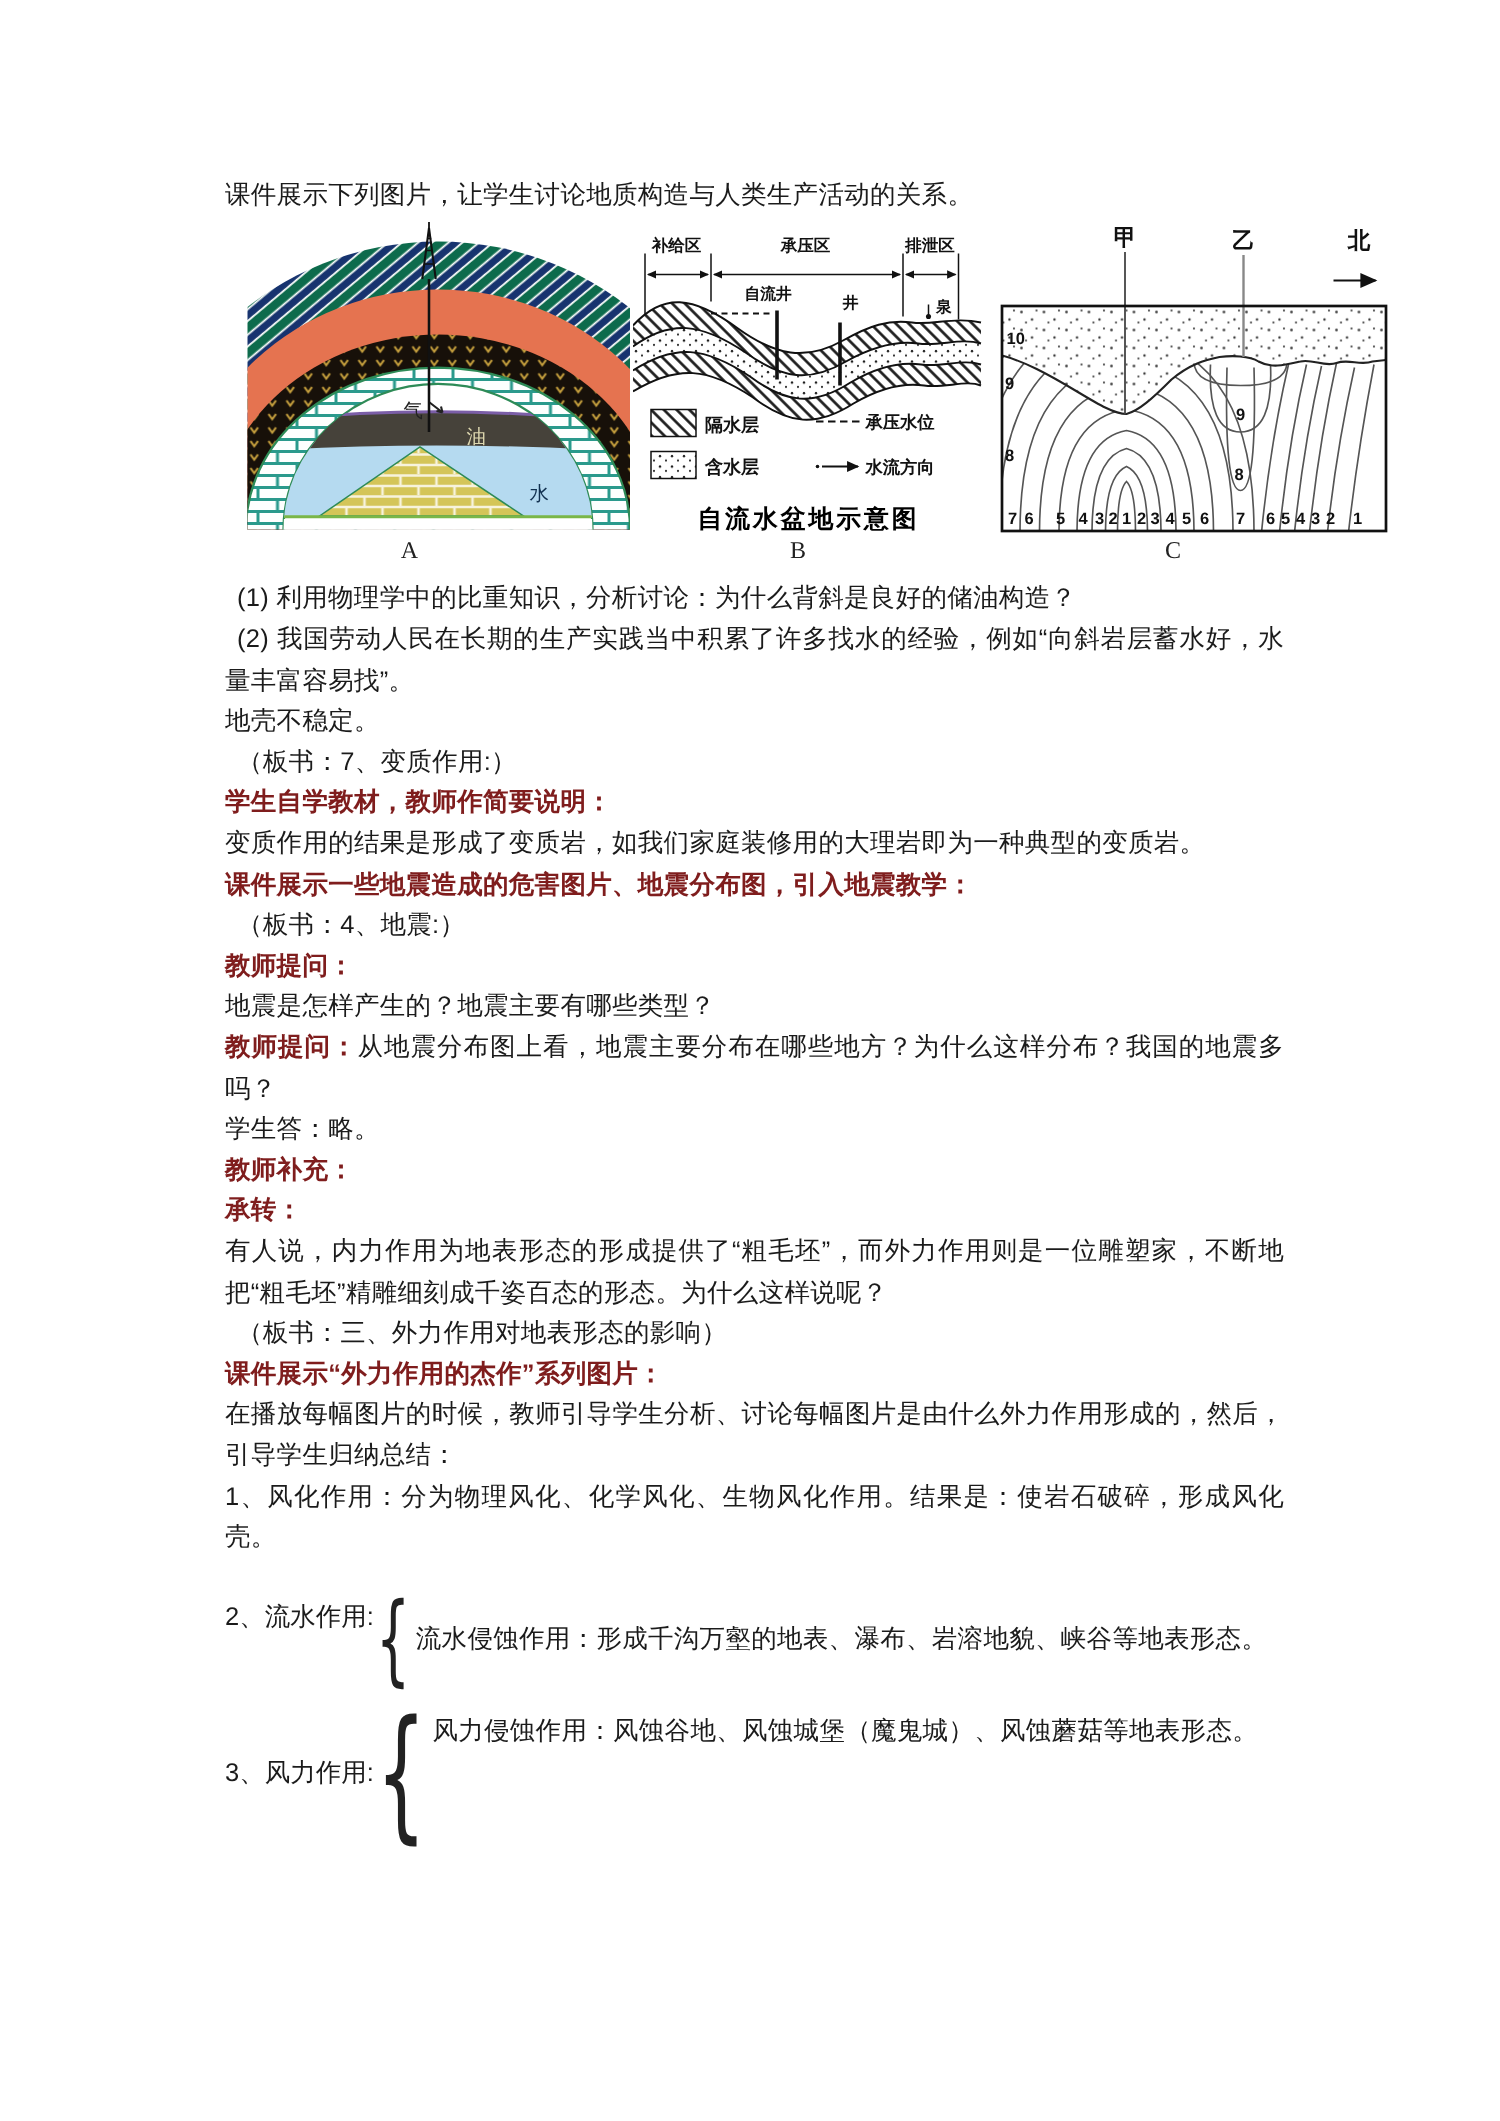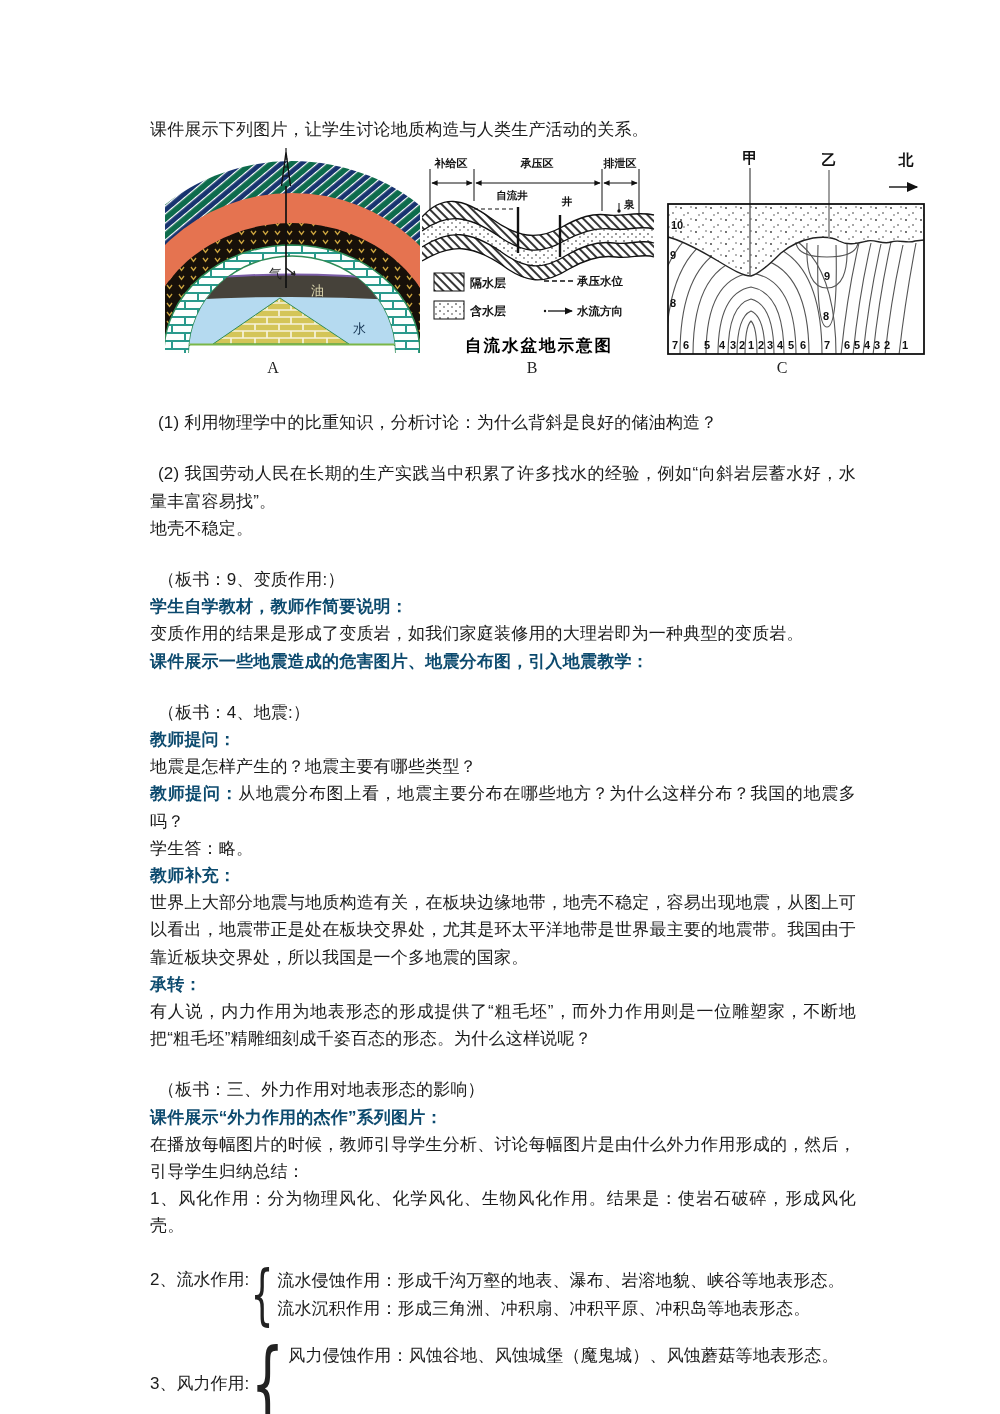--- a/index.html
+++ b/index.html
@@ -1,21 +1,21 @@
 <!DOCTYPE html>
 <html><head>
 <meta charset="utf-8">
 <style>
   html,body{margin:0;padding:0;background:#fff;}
   body{width:1000px;height:1414px;overflow:hidden;
        font-family:"Liberation Sans","DejaVu Sans",sans-serif;color:#1b1b1b;}
   .page{padding:116px 60px 0 150px;width:706px;}
   p{margin:0;font-size:17px;line-height:27.2px;letter-spacing:0.2px;text-align:justify;}
-  .bd{font-weight:700;color:#0c4a6e;}
-  .ind{text-indent:8px;margin-top:24px;}
+  .bd{font-weight:700;color:#7f1d1d;}
+  .ind{text-indent:8px;}
   .figures{position:relative;height:240px;margin-top:2px;}
   .figures svg{position:absolute;display:block;}
   .figlabel{position:absolute;top:214px;width:60px;text-align:center;
             font-family:"Liberation Serif","DejaVu Serif",serif;font-size:16px;color:#222;}
   .brace-row{display:flex;align-items:center;margin-top:26px;}
   .brace-label{font-size:17px;line-height:27.2px;white-space:nowrap;flex:none;}
   .brace{flex:none;font-family:"DejaVu Sans",sans-serif;color:#222;
          transform:scaleX(0.55);transform-origin:center;display:inline-block;}
   .flow-brace{font-size:66px;line-height:58px;height:58px;margin:0 -6px 0 -8px;}
   .wind-brace{font-size:96px;line-height:84px;height:84px;margin:0 -10px 0 -12px;}
@@ -232,44 +232,42 @@
     </svg>
 
     <div class="figlabel" style="left:93px">A</div>
     <div class="figlabel" style="left:352px">B</div>
     <div class="figlabel" style="left:602px">C</div>
   </div>
 
   <p class="ind">(1) 利用物理学中的比重知识，分析讨论：为什么背斜是良好的储油构造？</p>
   <p class="ind">(2) 我国劳动人民在长期的生产实践当中积累了许多找水的经验，例如“向斜岩层蓄水好，水量丰富容易找”。</p>
   <p>地壳不稳定。</p>
-  <p class="ind">（板书：9、变质作用:）</p>
+  <p class="ind">（板书：7、变质作用:）</p>
   <p class="bd">学生自学教材，教师作简要说明：</p>
   <p>变质作用的结果是形成了变质岩，如我们家庭装修用的大理岩即为一种典型的变质岩。</p>
   <p class="bd">课件展示一些地震造成的危害图片、地震分布图，引入地震教学：</p>
   <p class="ind">（板书：4、地震:）</p>
   <p class="bd">教师提问：</p>
   <p>地震是怎样产生的？地震主要有哪些类型？</p>
   <p><span class="bd">教师提问：</span><span>从地震分布图上看，地震主要分布在哪些地方？为什么这样分布？我国的地震多吗？</span></p>
   <p>学生答：略。</p>
   <p class="bd">教师补充：</p>
-  <p>世界上大部分地震与地质构造有关，在板块边缘地带，地壳不稳定，容易出现地震，从图上可以看出，地震带正是处在板块交界处，尤其是环太平洋地带是世界最主要的地震带。我国由于靠近板块交界处，所以我国是一个多地震的国家。</p>
   <p class="bd">承转：</p>
   <p>有人说，内力作用为地表形态的形成提供了“粗毛坯”，而外力作用则是一位雕塑家，不断地把“粗毛坯”精雕细刻成千姿百态的形态。为什么这样说呢？</p>
   <p class="ind">（板书：三、外力作用对地表形态的影响）</p>
   <p class="bd">课件展示“外力作用的杰作”系列图片：</p>
   <p>在播放每幅图片的时候，教师引导学生分析、讨论每幅图片是由什么外力作用形成的，然后，引导学生归纳总结：</p>
   <p>1、风化作用：分为物理风化、化学风化、生物风化作用。结果是：使岩石破碎，形成风化壳。</p>
 
   <div class="brace-row row-flow">
     <span class="brace-label">2、流水作用:</span>
     <span class="brace flow-brace">{</span>
     <div class="brace-items">
       <div>流水侵蚀作用：形成千沟万壑的地表、瀑布、岩溶地貌、峡谷等地表形态。</div>
-      <div>流水沉积作用：形成三角洲、冲积扇、冲积平原、冲积岛等地表形态。</div>
     </div>
   </div>
 
   <div class="brace-row row-wind">
     <span class="brace-label">3、风力作用:</span>
     <span class="brace wind-brace">{</span>
     <div class="brace-items">
       <div>风力侵蚀作用：风蚀谷地、风蚀城堡（魔鬼城）、风蚀蘑菇等地表形态。</div>
     </div>
   </div>

